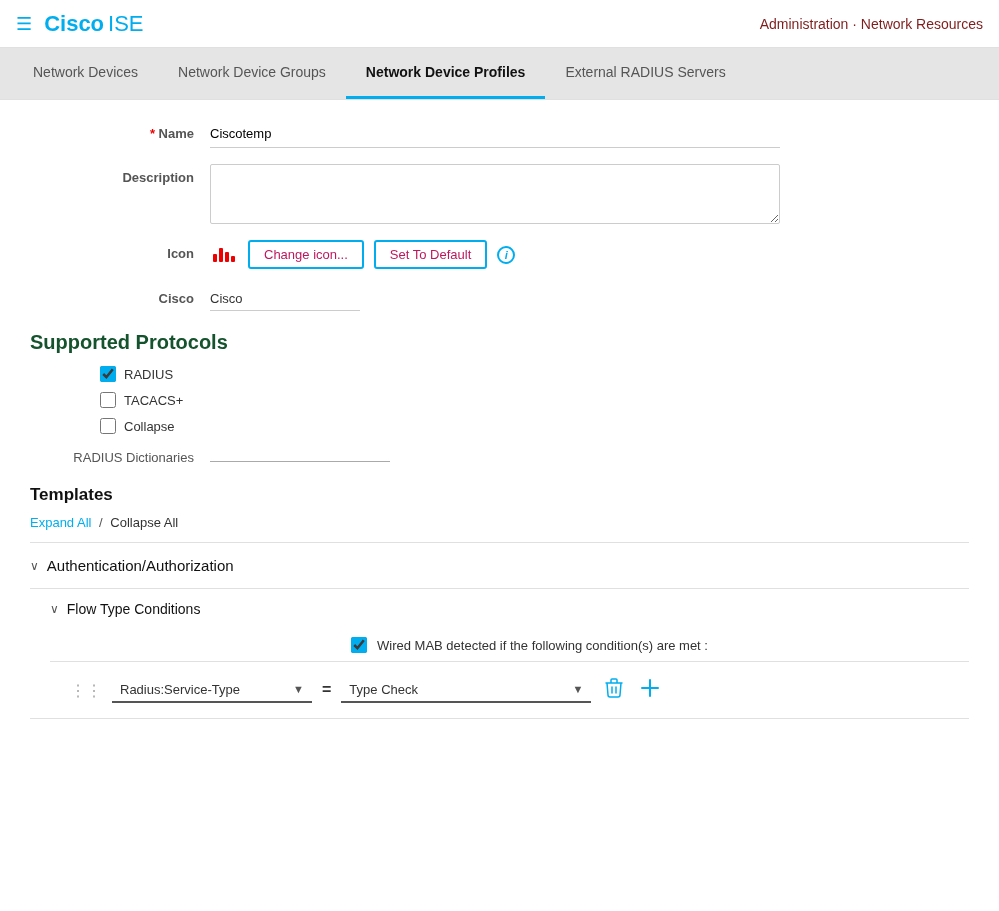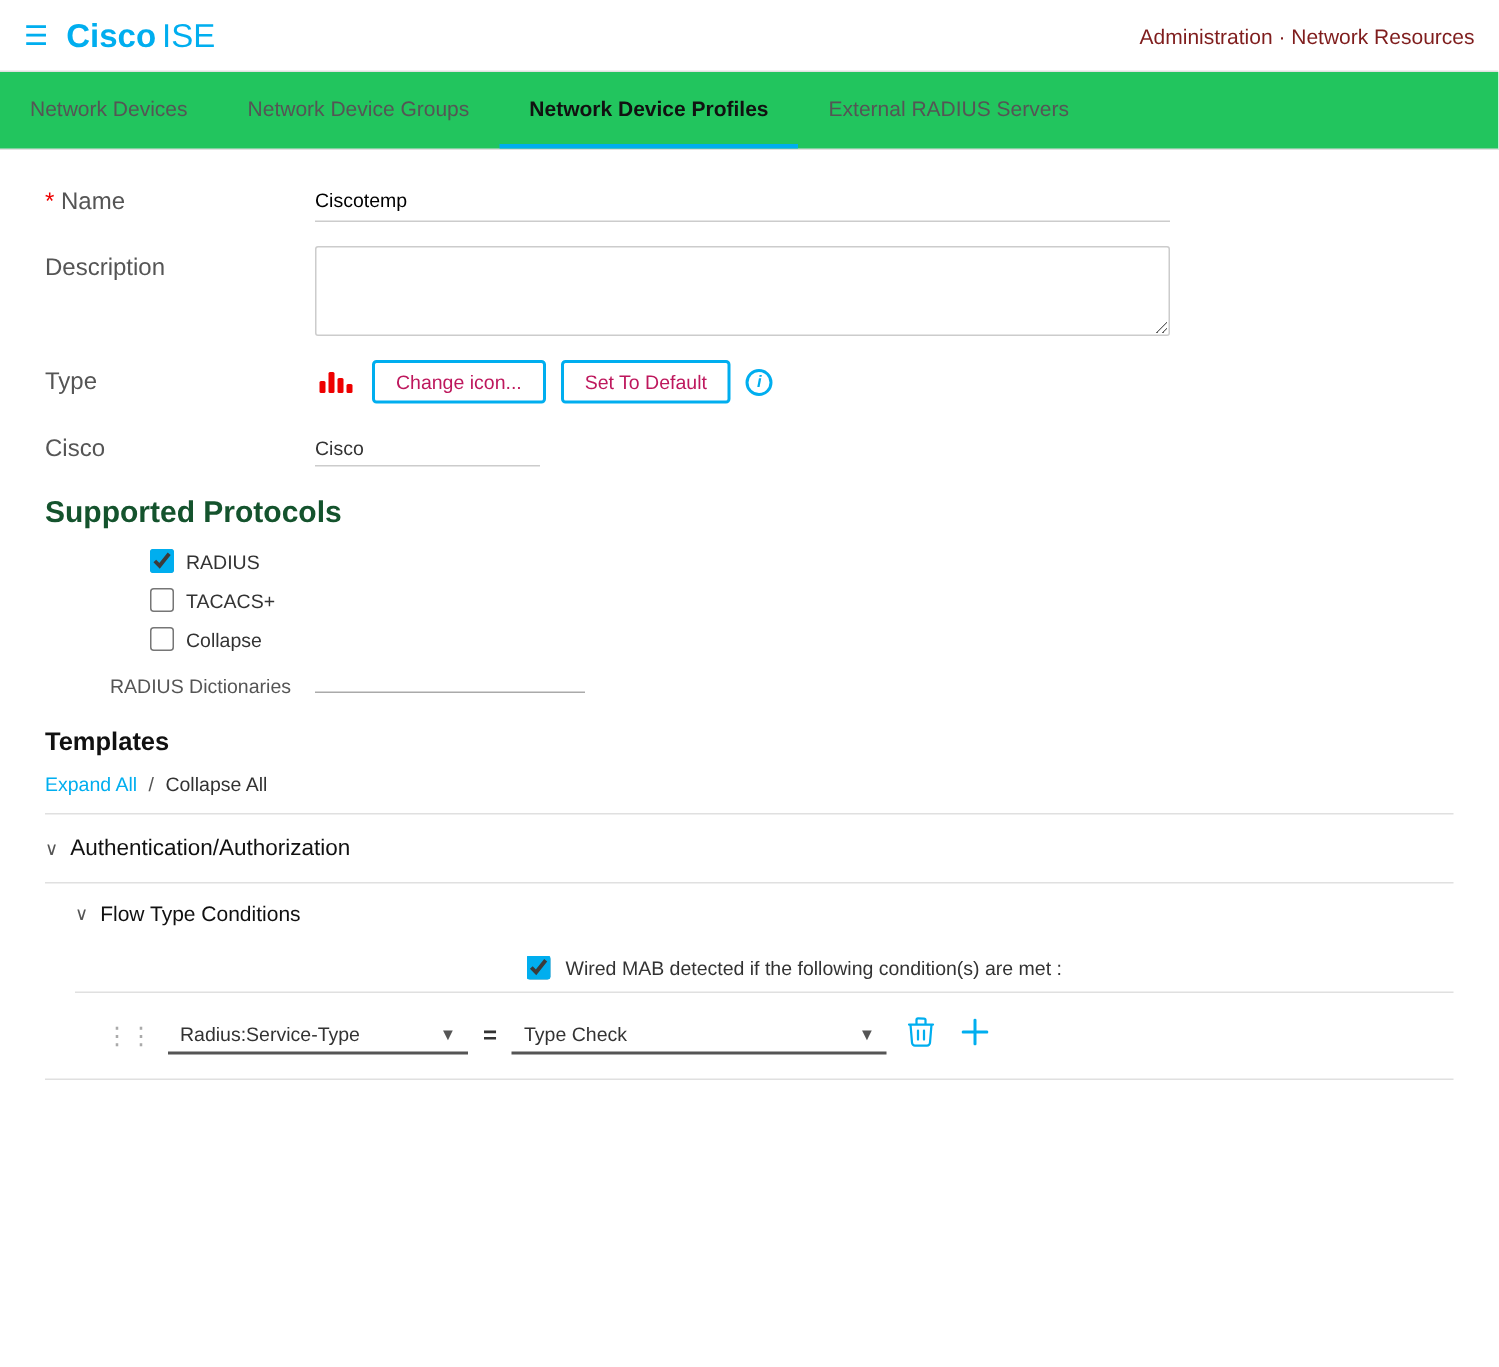--- a/index.html
+++ b/index.html
@@ -17,22 +17,22 @@
     .hamburger-icon { color: #00aeef; font-size: 18px; margin-right: 12px; cursor: pointer; }
     .logo { display: flex; align-items: center; font-size: 22px; font-weight: bold; }
     .logo-cisco { color: #00aeef; }
     .logo-ise { color: #00aeef; font-weight: 300; margin-left: 4px; }
     .header-right { margin-left: auto; color: #7f1d1d; font-size: 14px; }
 
     
     .nav-tabs {
       display: flex;
       border-bottom: 1px solid #e0e0e0;
-      background: #22c55e;
-      padding: 0 0px;
+      background: #e5e5e5;
+      padding: 0 13px;
     }
     .nav-tab {
       padding: 16px 20px;
       font-size: 14px;
       color: #555;
       cursor: pointer;
       white-space: nowrap;
       border-bottom: 3px solid transparent;
       position: relative;
     }
@@ -46,25 +46,27 @@
     .content { padding: 20px 30px; max-width: 999px; }
 
     
     .form-row {
       display: flex;
       align-items: flex-start;
       margin-bottom: 16px;
     }
     .form-label {
       width: 180px;
+      text-align: right;
       padding-right: 16px;
       color: #555;
-      font-size: 16px;
+      font-size: 13px;
       padding-top: 6px;
       flex-shrink: 0;
+      font-weight: bold;
     }
     .form-control {
       width: 570px;
       padding: 6px 8px;
       border: 1px solid #ccc;
       border-radius: 2px;
       font-size: 13px;
     }
     textarea.form-control {
       height: 60px;
@@ -278,21 +280,21 @@
     </div>
     <input type="text" class="form-control" style="width: 570px; border-top: none; border-right: none; border-left: none; border-image: initial; border-bottom: 1px solid rgb(204, 204, 204); border-radius: 0px; padding-left: 0px;" value="Ciscotemp">
   </div>
 
   <div class="form-row">
     <div class="form-label">Description</div>
     <textarea class="form-control" style="width: 570px; height: 60px;"></textarea>
   </div>
 
   <div class="form-row">
-    <div class="form-label">Type</div>
+    <div class="form-label">Icon</div>
     <div class="icon-row">
       <div class="cisco-icon-img">
         <div class="cisco-bars">
           <span></span>
             <span></span>
             <span></span>
             <span></span>
         </div>
       </div>
       <button class="btn-outline">Change icon...</button>

